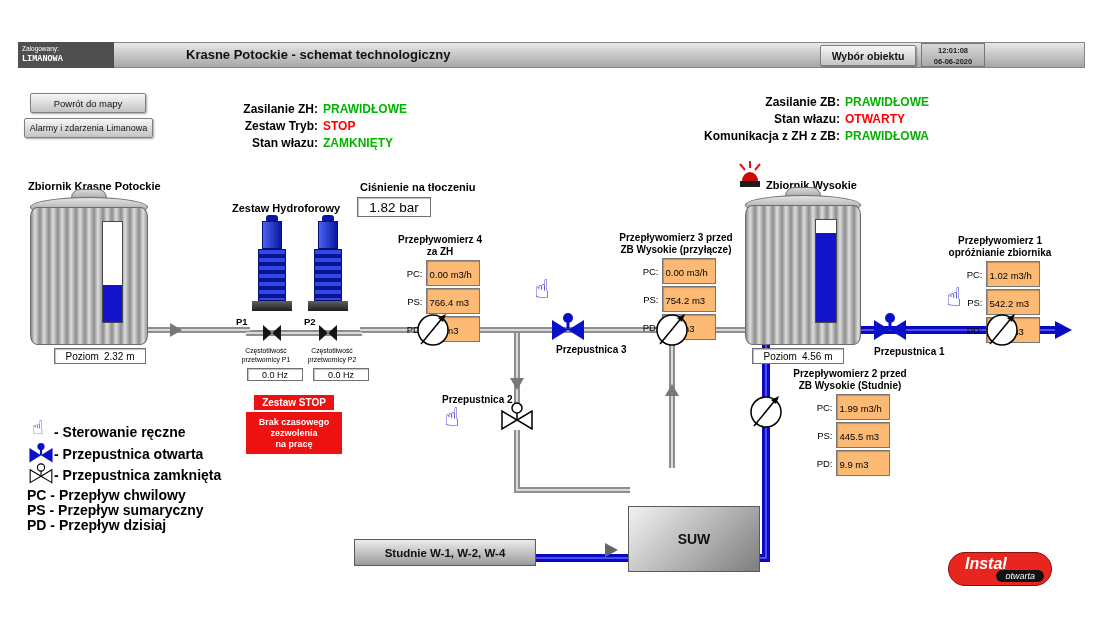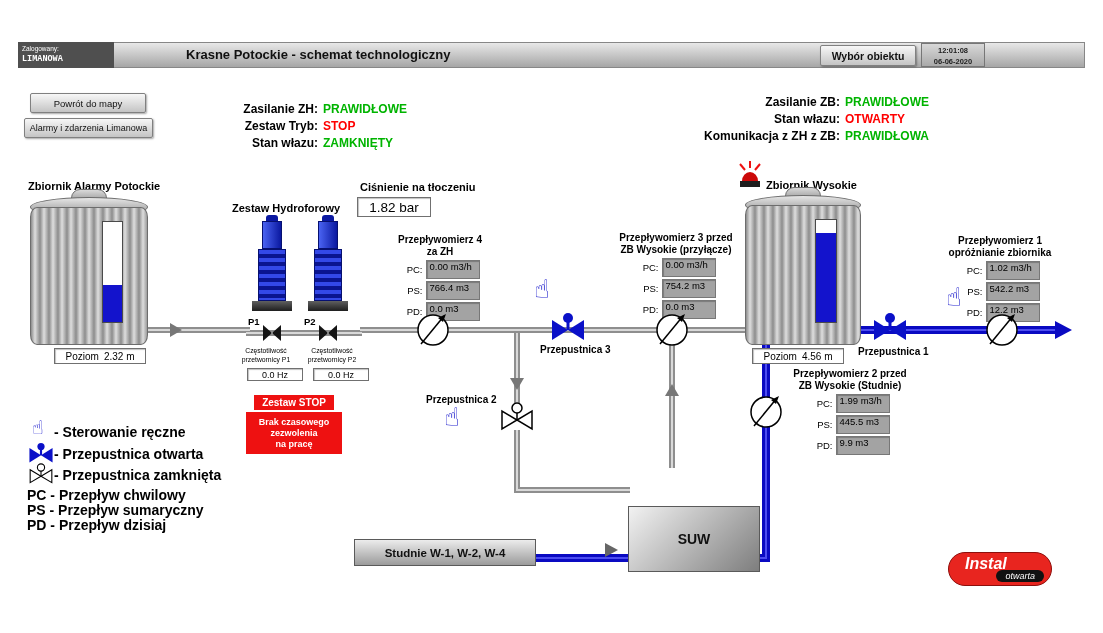--- a/index.html
+++ b/index.html
@@ -65,25 +65,25 @@
     display:flex; flex-direction:column; align-items:center; justify-content:center; }
 
   .section-title { position:absolute; font-size:11px; font-weight:bold; color:#000; }
   .pressure-box { position:absolute; left:357px; top:197px; width:74px; height:20px; font-size:13.5px; }
 
   
   .fm-block { position:absolute; font-size:9.5px; color:#000; }
   .fm-title { font-weight:bold; font-size:10px; text-align:center; line-height:12px; }
   .fm-row { display:flex; align-items:center; margin-top:2px; justify-content:center; }
   .fm-row .fm-label { width:22px; text-align:right; margin-right:3px; }
-  .fm-value { background:#a3a3a3; border:1px solid #777; box-shadow:inset 1px 1px 1px rgba(0,0,0,.25);
-    padding:0 3px; min-width:54px; height:19px; line-height:12px; }
+  .fm-value { background:#fdba74; border:1px solid #777; box-shadow:inset 1px 1px 1px rgba(0,0,0,.25);
+    padding:8px 3px; min-width:54px; height:26px; line-height:12px; }
   .fm-sym { position:absolute; }
 
-  .valve-label { position:absolute; font-size:10px; font-weight:bold; color:#000; }
+  .valve-label { position:absolute; font-size:10px; font-weight:bold; color:#000;margin-left:16px; }
   .hand { position:absolute; color:#1a1acc; font-family:"DejaVu Sans", sans-serif; line-height:1; cursor:pointer; }
 
   
   .suw-box { position:absolute; left:628px; top:466px; width:132px; height:66px;
     background:linear-gradient(135deg,#f2f2f2,#7e7e7e); border:1px solid #5a5a5a;
     display:flex; align-items:center; justify-content:center; font-size:14px; font-weight:bold; color:#111;margin-top:40px; }
   .wells-box { position:absolute; left:354px; top:539px; width:182px; height:27px;
     background:linear-gradient(#ececec,#9b9b9b); border:1px solid #5a5a5a;
     display:flex; align-items:center; justify-content:center; font-size:11.5px; font-weight:bold; color:#111; }
 
@@ -182,21 +182,21 @@
     <div class="status-row">
       <span class="s-label">Stan włazu:</span>
       <span class="s-value" style="color: rgb(255, 0, 0);">OTWARTY</span>
     </div>
     <div class="status-row">
       <span class="s-label">Komunikacja z ZH z ZB:</span>
       <span class="s-value" style="color: rgb(0, 180, 0);">PRAWIDŁOWA</span>
     </div>
   </div>
 
-  <div class="tank-title" style="left:28px; top:180px;">Zbiornik Alarmy Potockie</div>
+  <div class="tank-title" style="left:28px; top:180px;">Zbiornik Krasne Potockie</div>
   <div class="tank" style="left:30px; top:195px; width:118px; height:150px;">
     <div class="tank-dome"></div>
     <div class="tank-top"></div>
     <div class="tank-body"></div>
     <div class="tank-gauge" style="left:72px; top:26px; width:21px; height:102px;">
       <div class="gauge-fill" style="height:37%;"></div>
     </div>
   </div>
   <div class="val-box level-box" style="left:54px; top:348px; width:92px;">
     <span>Poziom</span>
@@ -209,21 +209,21 @@
     <div class="pump-motor"></div>
     <div class="pump-body"></div>
     <div class="pump-base"></div>
   </div>
   <div class="pump" style="left:306px; top:215px;">
     <div class="pump-cap"></div>
     <div class="pump-motor"></div>
     <div class="pump-body"></div>
     <div class="pump-base"></div>
   </div>
-  <div class="pump-label" style="left:248px; top:316px;">P1</div>
+  <div class="pump-label" style="left:236px; top:316px;">P1</div>
   <div class="pump-label" style="left:304px; top:316px;">P2</div>
 
   <div class="freq-label" style="left:230px; top:347px;">
     <div>Częstotliwość</div>
     <div>przetwornicy P1</div>
   </div>
   <div class="freq-label" style="left:296px; top:347px;">
     <div>Częstotliwość</div>
     <div>przetwornicy P2</div>
   </div>

